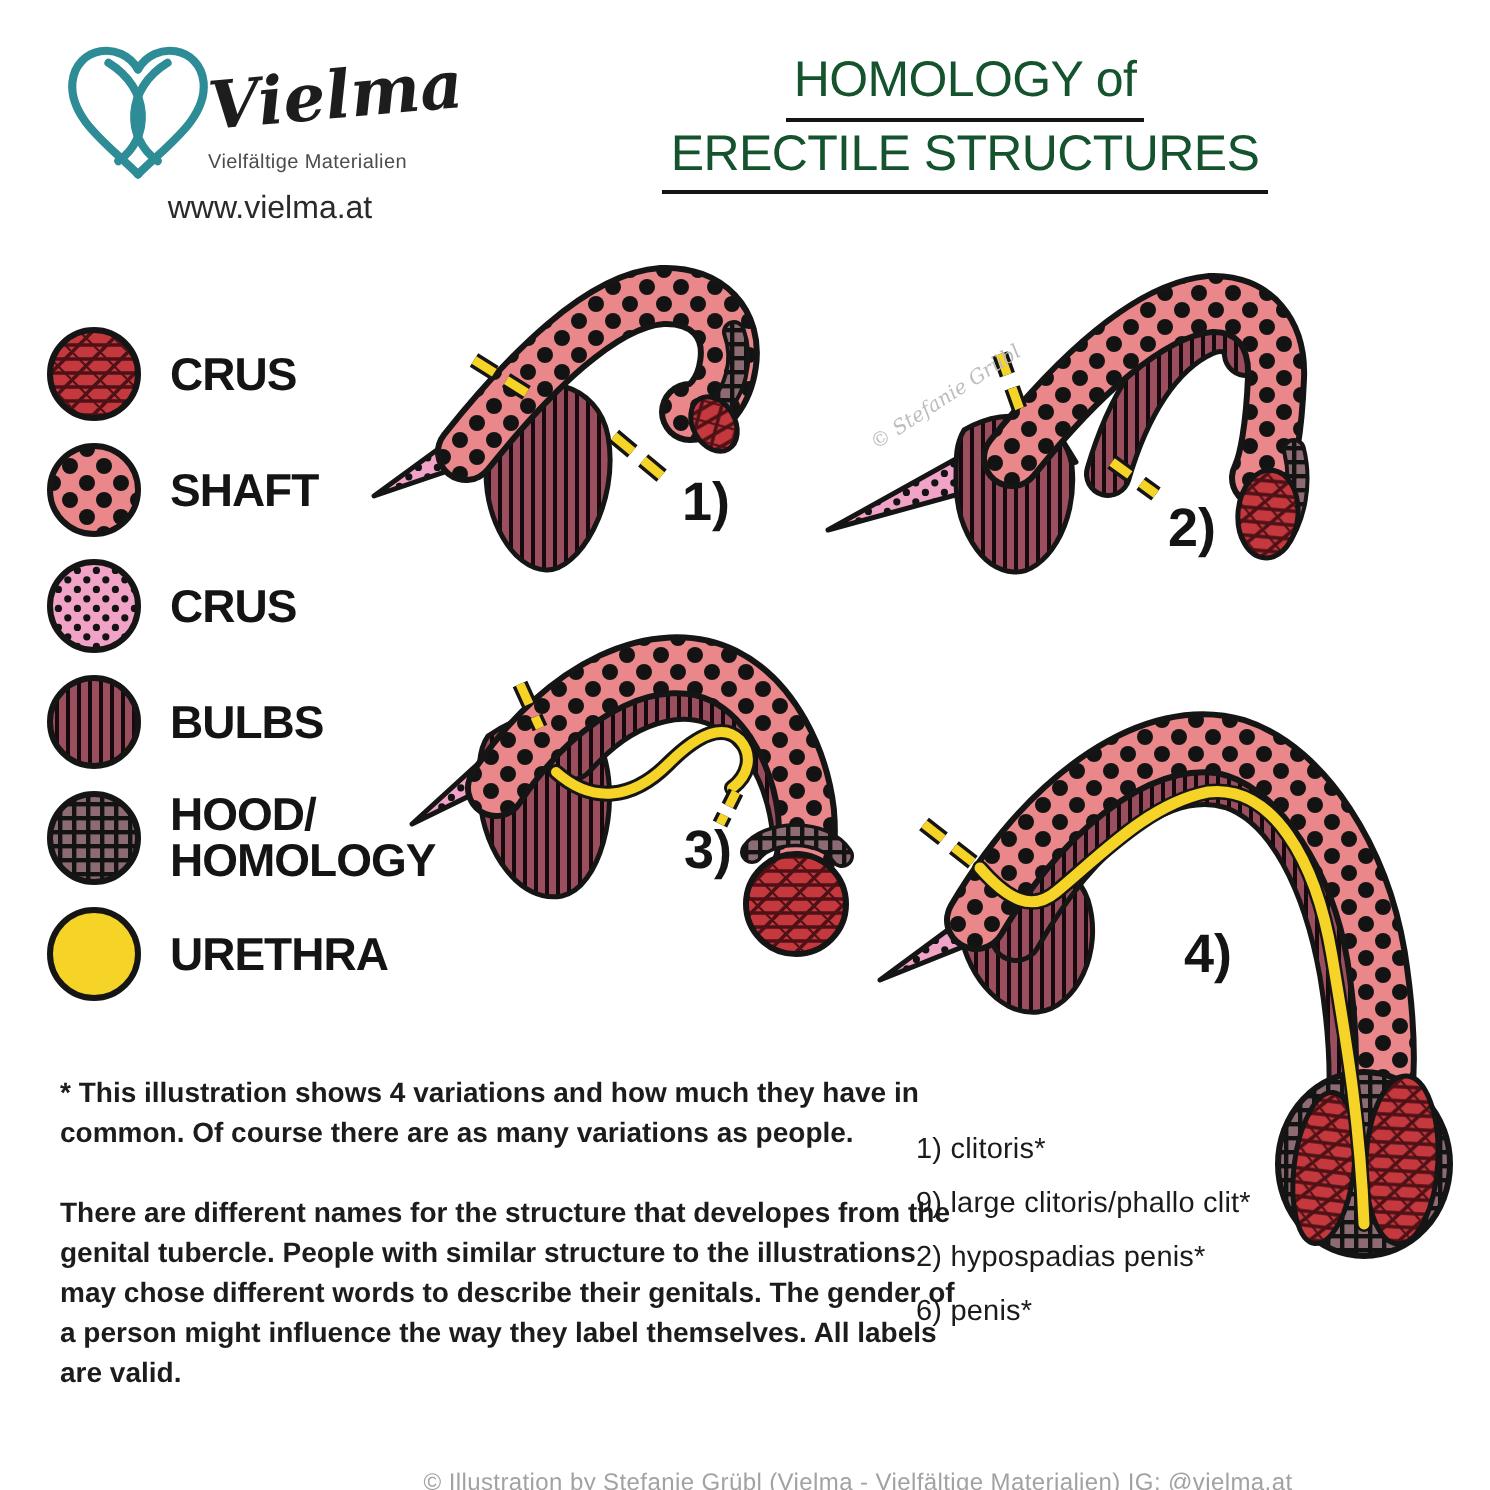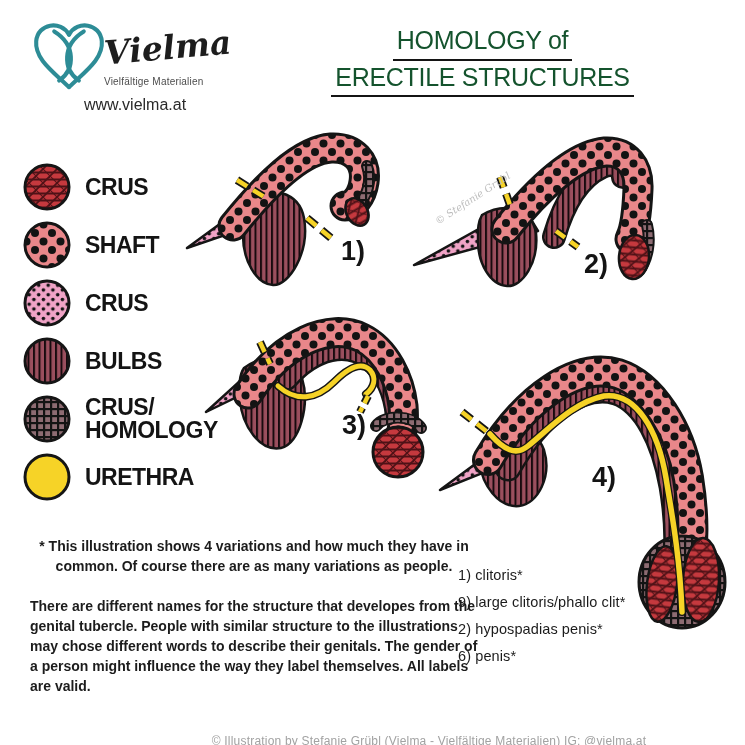--- a/index.html
+++ b/index.html
@@ -20,21 +20,21 @@
   
   .legend-row{position:absolute;left:22px;display:flex;align-items:center;gap:13px;height:50px;}
   .legend-label{font-size:23px;font-weight:bold;letter-spacing:-.5px;color:#141414;line-height:.98;}
   
   .fig{position:absolute;}
   svg text.figlabel{font-family:"Liberation Sans",sans-serif;font-weight:bold;font-size:27px;fill:#141414;}
   svg text.mark{font-family:"DejaVu Serif",serif;font-style:italic;font-size:10px;fill:#bdbdbd;}
   
   .note{position:absolute;left:30px;width:448px;font-size:14px;font-weight:bold;
         line-height:20px;color:#1c1c1c;}
-  .note1{top:536px;text-align:center;}
+  .note1{top:536px;}
   .note2{top:596px;}
   
   .variants{position:absolute;left:458px;top:567px;}
   .variants div{font-size:14.5px;color:#1b1b1b;margin-bottom:11px;letter-spacing:.1px;}
   
   .footer{position:absolute;right:16px;top:734px;width:600px;text-align:center;
           font-size:12px;color:#a2a2a2;letter-spacing:.2px;}
 </style>
 </head>
 <body>
@@ -111,21 +111,21 @@
   <div class="legend-row" style="top:336px">
     <svg width="50" height="50">
       <circle cx="25" cy="25" r="22" fill="url(#patBulbs)" stroke="#151515" stroke-width="3"></circle>
     </svg>
     <span class="legend-label">BULBS</span>
   </div>
   <div class="legend-row" style="top:394px">
     <svg width="50" height="50">
       <circle cx="25" cy="25" r="22" fill="url(#patHood)" stroke="#151515" stroke-width="3"></circle>
     </svg>
-    <span class="legend-label"><span>CRUS/</span><br><span>HOMOLOGY</span></span>
+    <span class="legend-label"><span>HOOD/</span><br><span>HOMOLOGY</span></span>
   </div>
   <div class="legend-row" style="top:452px">
     <svg width="50" height="50">
       <circle cx="25" cy="25" r="22" fill="#F6D327" stroke="#151515" stroke-width="3"></circle>
     </svg>
     <span class="legend-label">URETHRA</span>
   </div>
 
   <svg class="fig" style="left:183px;top:122px" width="215" height="180" viewBox="0 0 215 180">
     <path d="M4,126 L86,66 L104,92 Z" fill="url(#patCrus)" stroke="#151515" stroke-width="2.5" stroke-linejoin="round"></path>

